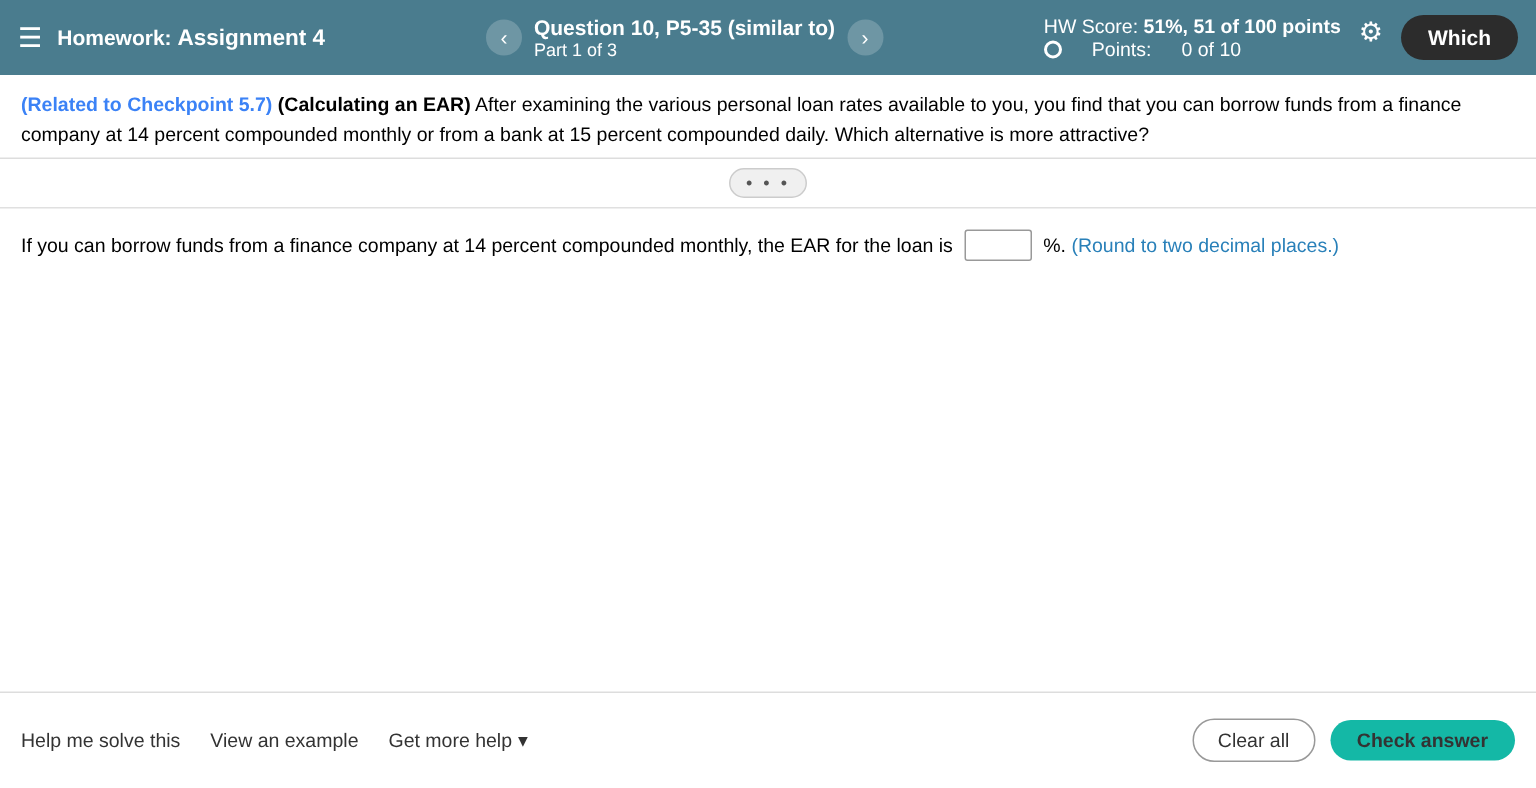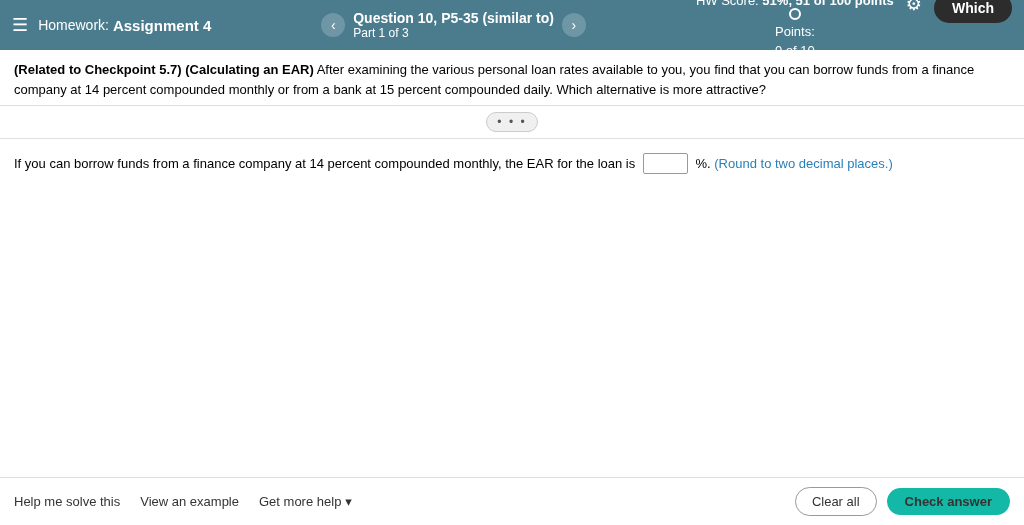--- a/index.html
+++ b/index.html
@@ -14,21 +14,21 @@
       padding: 0 12px;
       color: white;
     }
     .header-menu-icon {
       margin-right: 10px;
       cursor: pointer;
       font-size: 18px;
     }
     .header-homework-label {
       font-size: 14px;
-      font-weight: normal;
+      font-weight: bold;
       margin-right: 4px;
     }
     .header-assignment-title {
       font-size: 15px;
       font-weight: bold;
     }
     .header-center {
       flex: 1;
       display: flex;
       align-items: center;
@@ -69,22 +69,21 @@
     }
     .hw-score-line {
       font-weight: normal;
     }
     .hw-score-bold {
       font-weight: bold;
     }
     .points-line {
       display: flex;
       align-items: center;
-      gap: 4px;
-      flex-direction: column;
+      gap: 20px;
     }
     .points-circle {
       width: 12px;
       height: 12px;
       border-radius: 50%;
       border: 2px solid white;
       display: inline-block;
     }
     .gear-btn {
       background: none;
@@ -105,21 +104,21 @@
     }
 
     
     .question-body {
       padding: 10px 14px 6px 14px;
       font-size: 13px;
       line-height: 1.5;
       border-bottom: 1px solid #ddd;
     }
     .checkpoint-label {
-      color: #000000;
+      color: #3b82f6;
       font-weight: bold;
     }
     .calculating-label {
       font-weight: bold;
     }
 
     
     .divider-row {
       display: flex;
       align-items: center;
@@ -156,21 +155,21 @@
     .round-note {
       color: #2980b9;
     }
 
     
     .footer {
       position: absolute;
       bottom: 0;
       left: 0;
       right: 0;
-      height: 48px;
+      height: 64px;
       background: #fff;
       border-top: 1px solid #ddd;
       display: flex;
       align-items: center;
       padding: 0 14px;
     }
     .footer-left {
       display: flex;
       align-items: center;
       gap: 20px;

